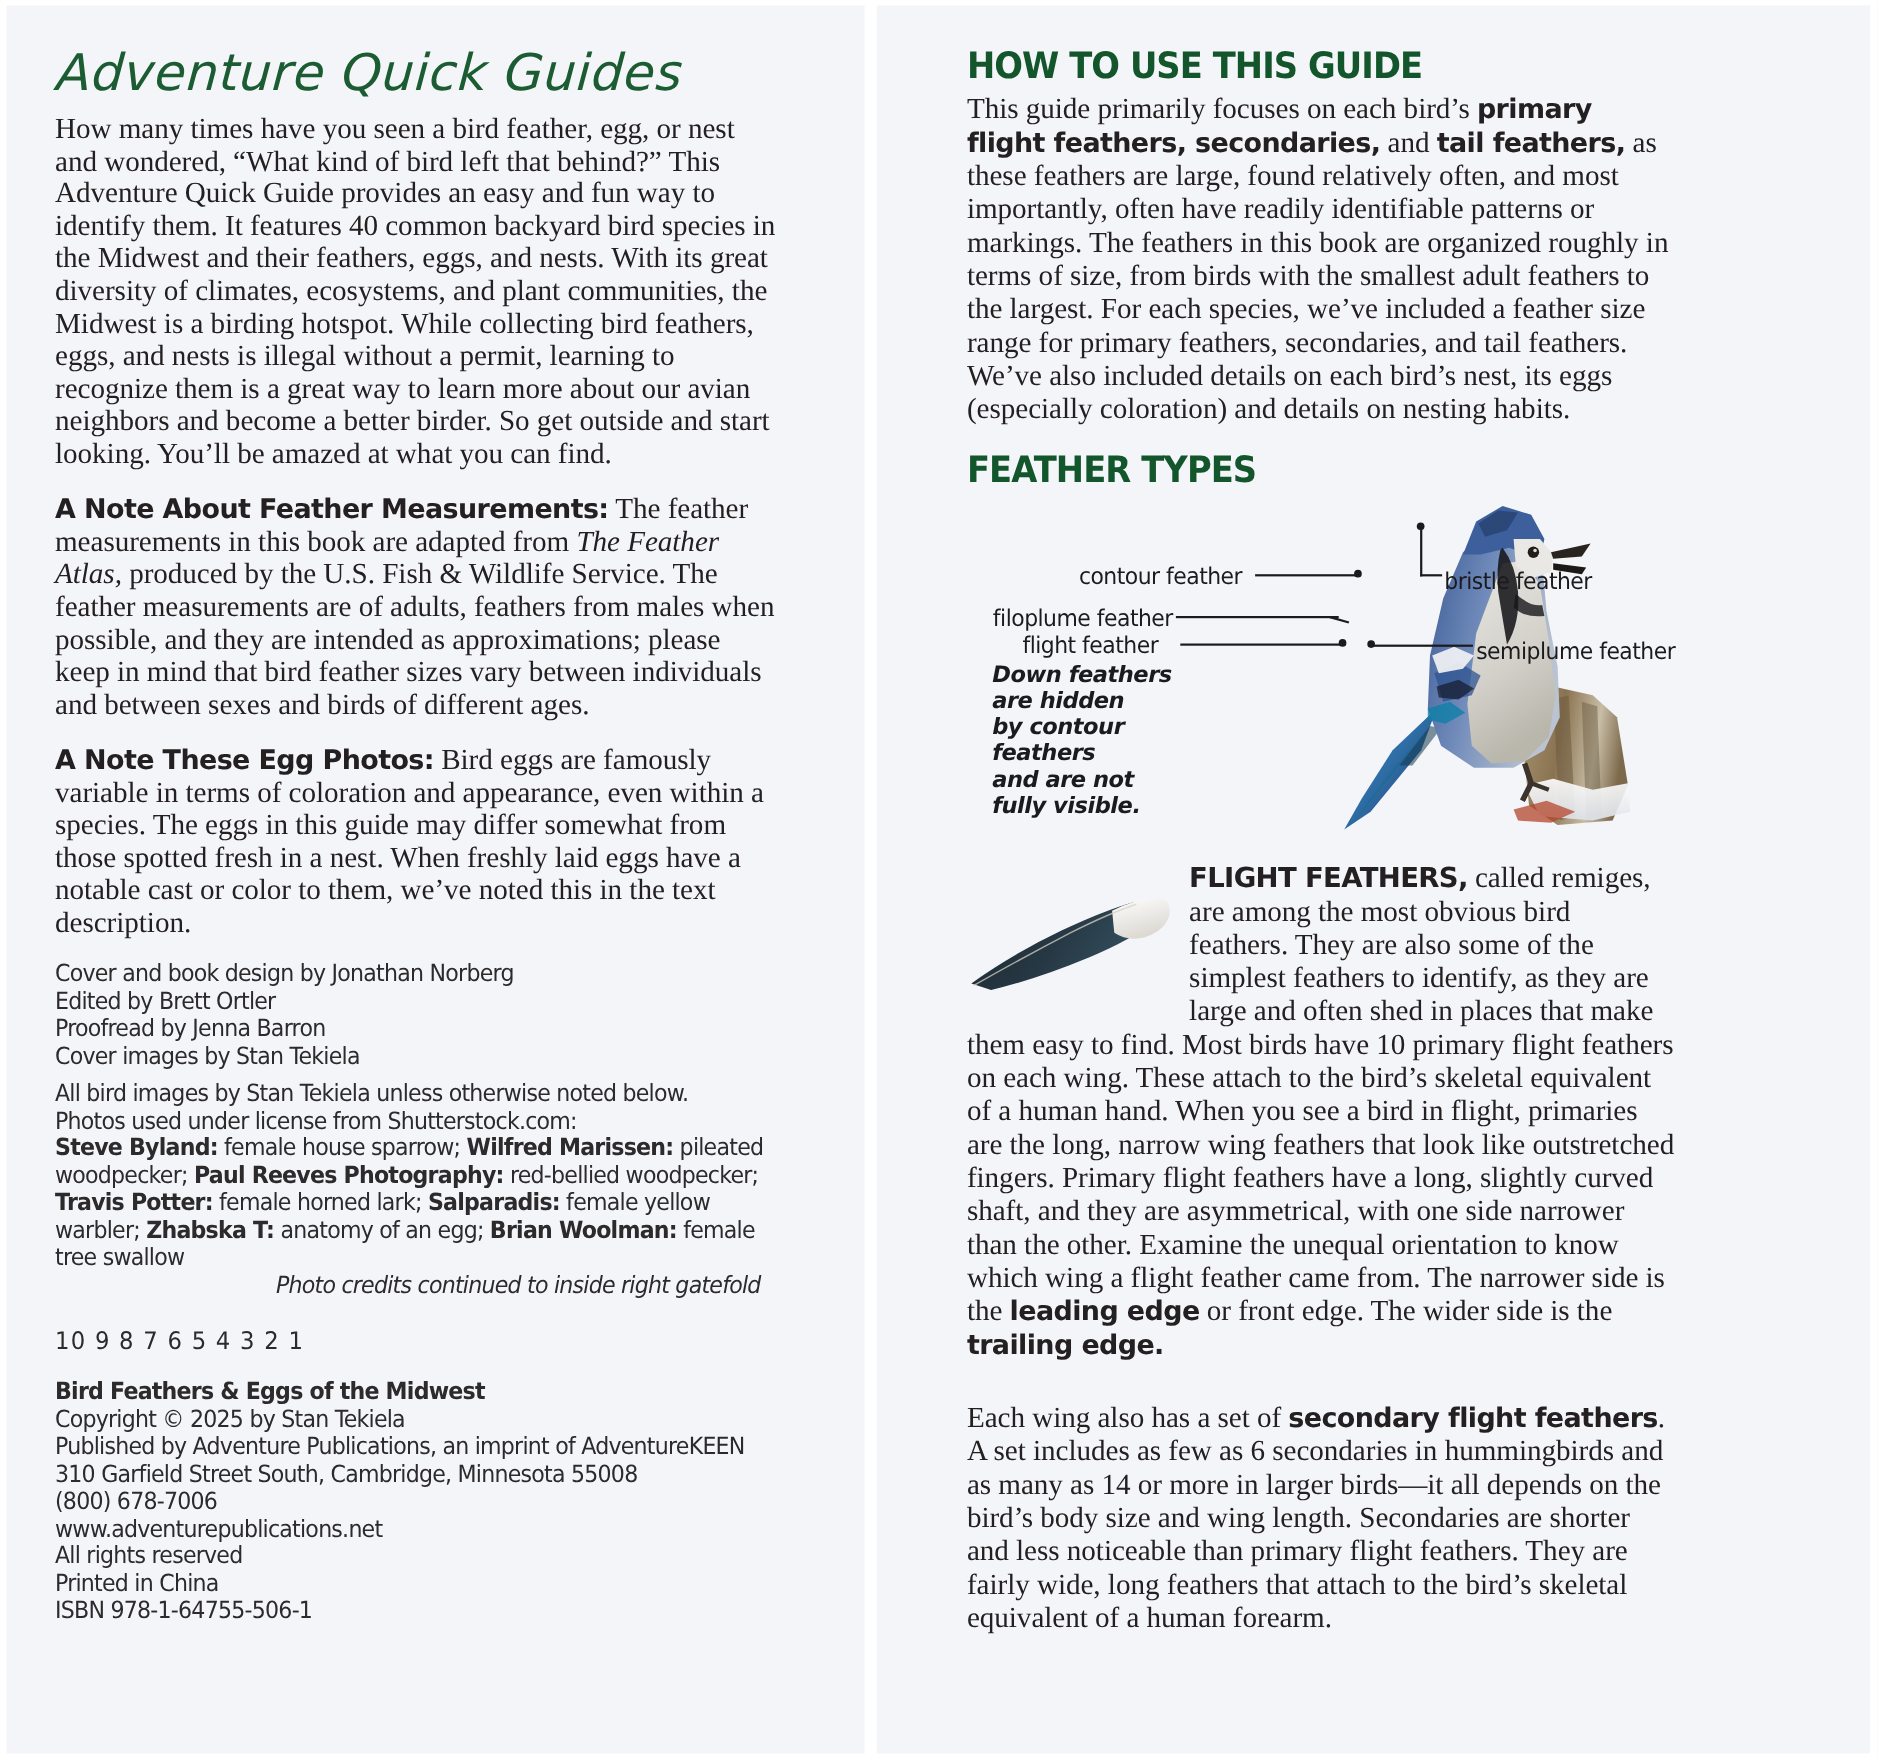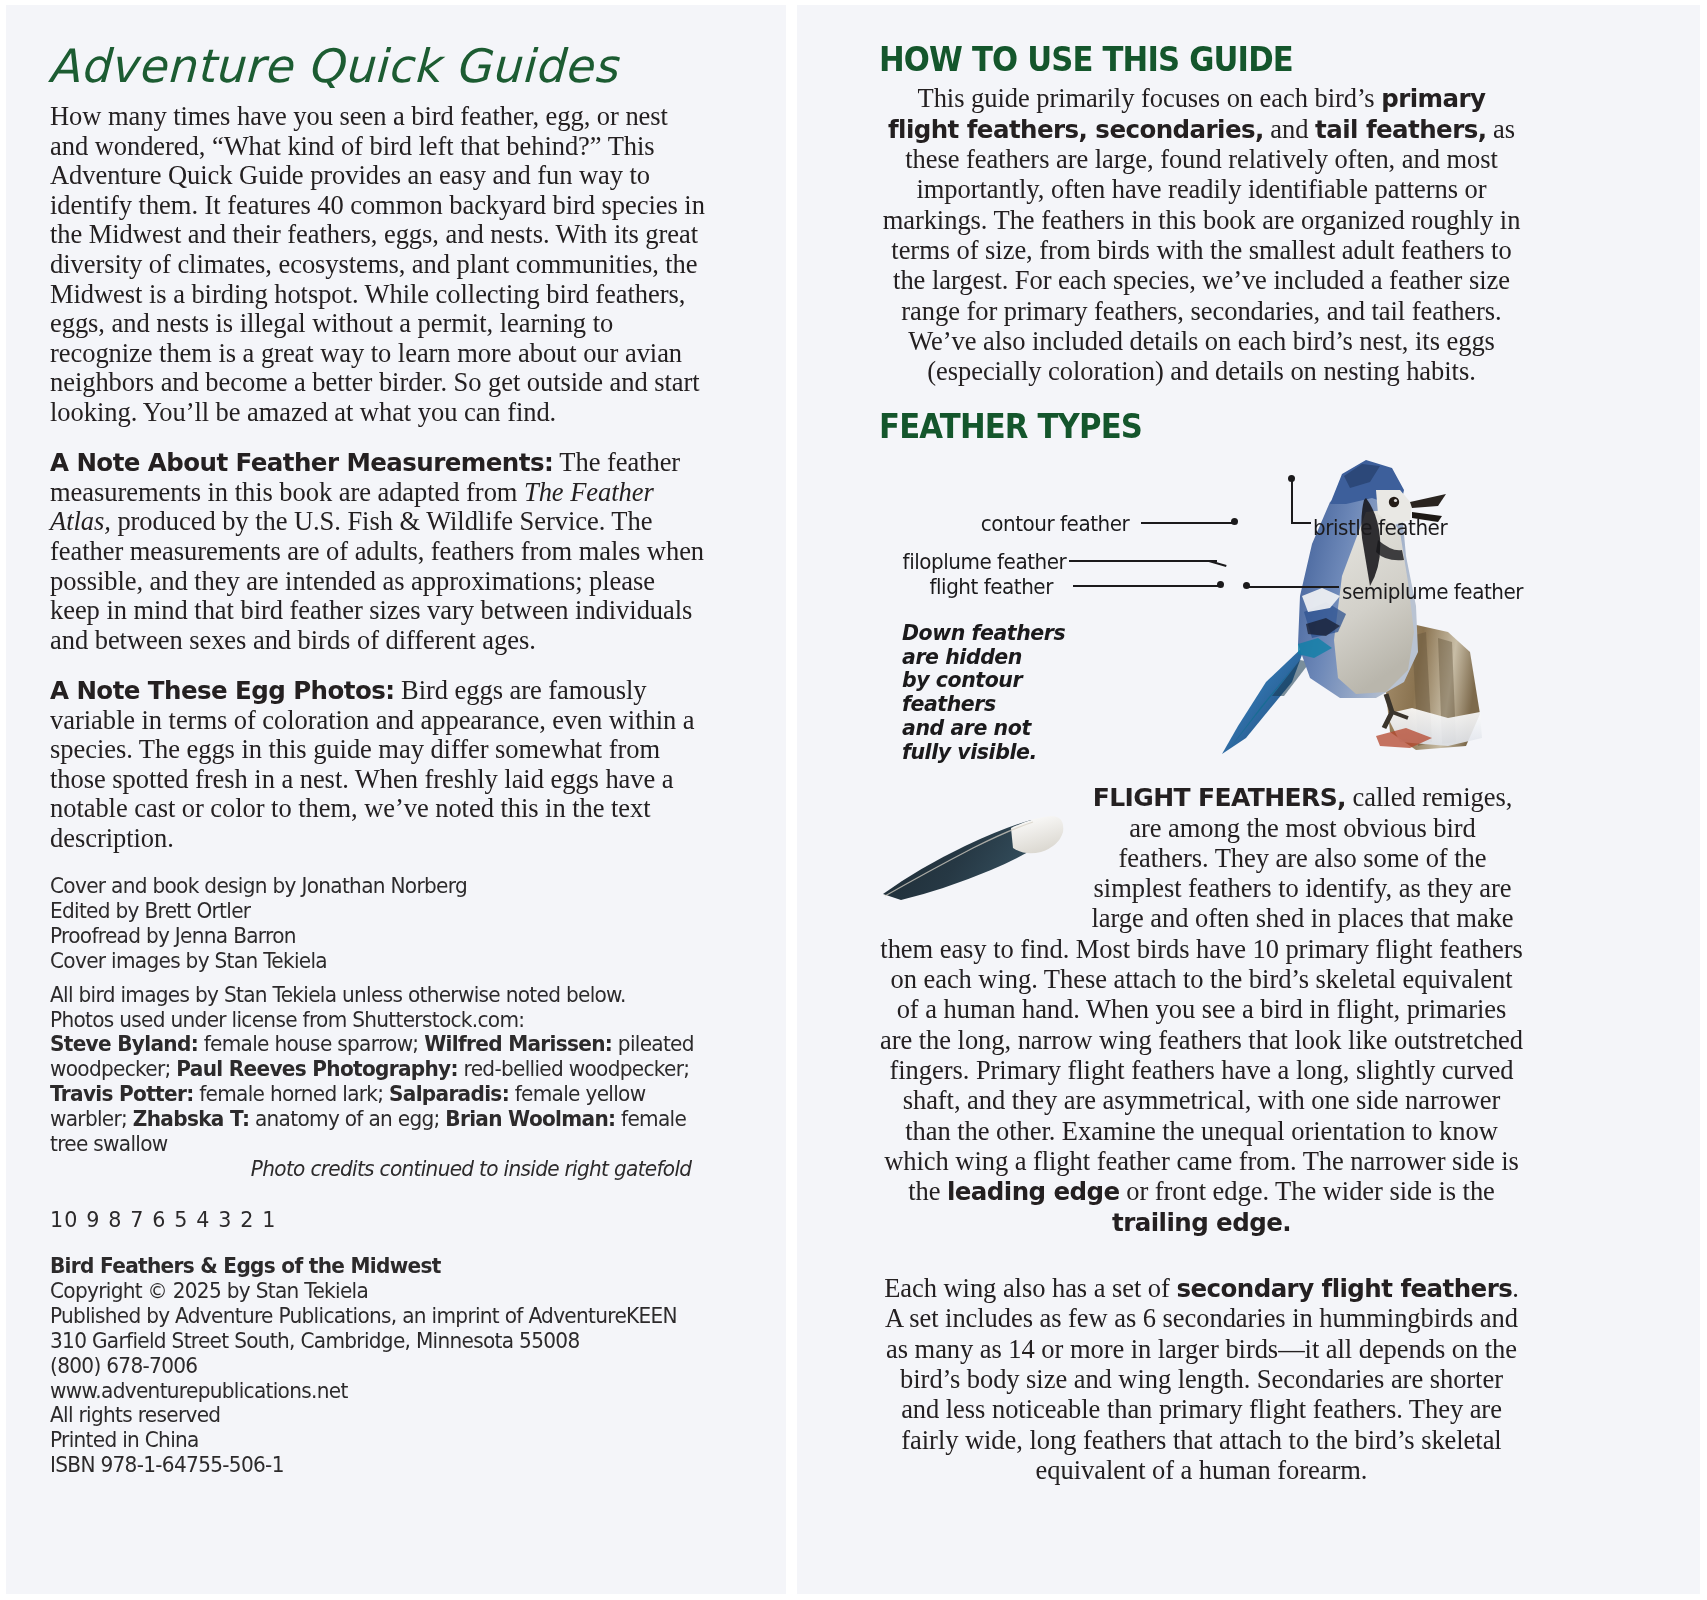--- a/index.html
+++ b/index.html
@@ -130,21 +130,20 @@
   .sec-head.first { padding-top: 42px; }
   .sec-head.second { padding-top: 22px; }
 
   p.rbody {
     font-family: "Liberation Serif", serif;
     font-size: 26.5px;
     line-height: 1.145;
     margin: 0 0 0 0;
     color: #242021;
     letter-spacing: -0.05px;
-    text-align: center;
   }
   p.rbody + p.rbody { margin-top: 36px; }
 
   
   .bird-block {
     position: relative;
     height: 330px;
     margin-top: 4px;
   }
   .bird-photo {
@@ -172,21 +171,21 @@
   .leader { position: absolute; background: #1b1a1c; }
   .dot {
     position: absolute;
     width: 7px; height: 7px;
     border-radius: 50%;
     background: #1b1a1c;
   }
   .downnote {
     position: absolute;
     left: 23px;
-    top: 172px;
+    top: 152px;
     font-family: "DejaVu Sans", sans-serif;
     font-style: italic;
     font-weight: bold;
     font-size: 20.5px;
     line-height: 1.16;
     color: #1b1a1c;
     letter-spacing: -0.45px;
     white-space: pre-line;
   }
 

